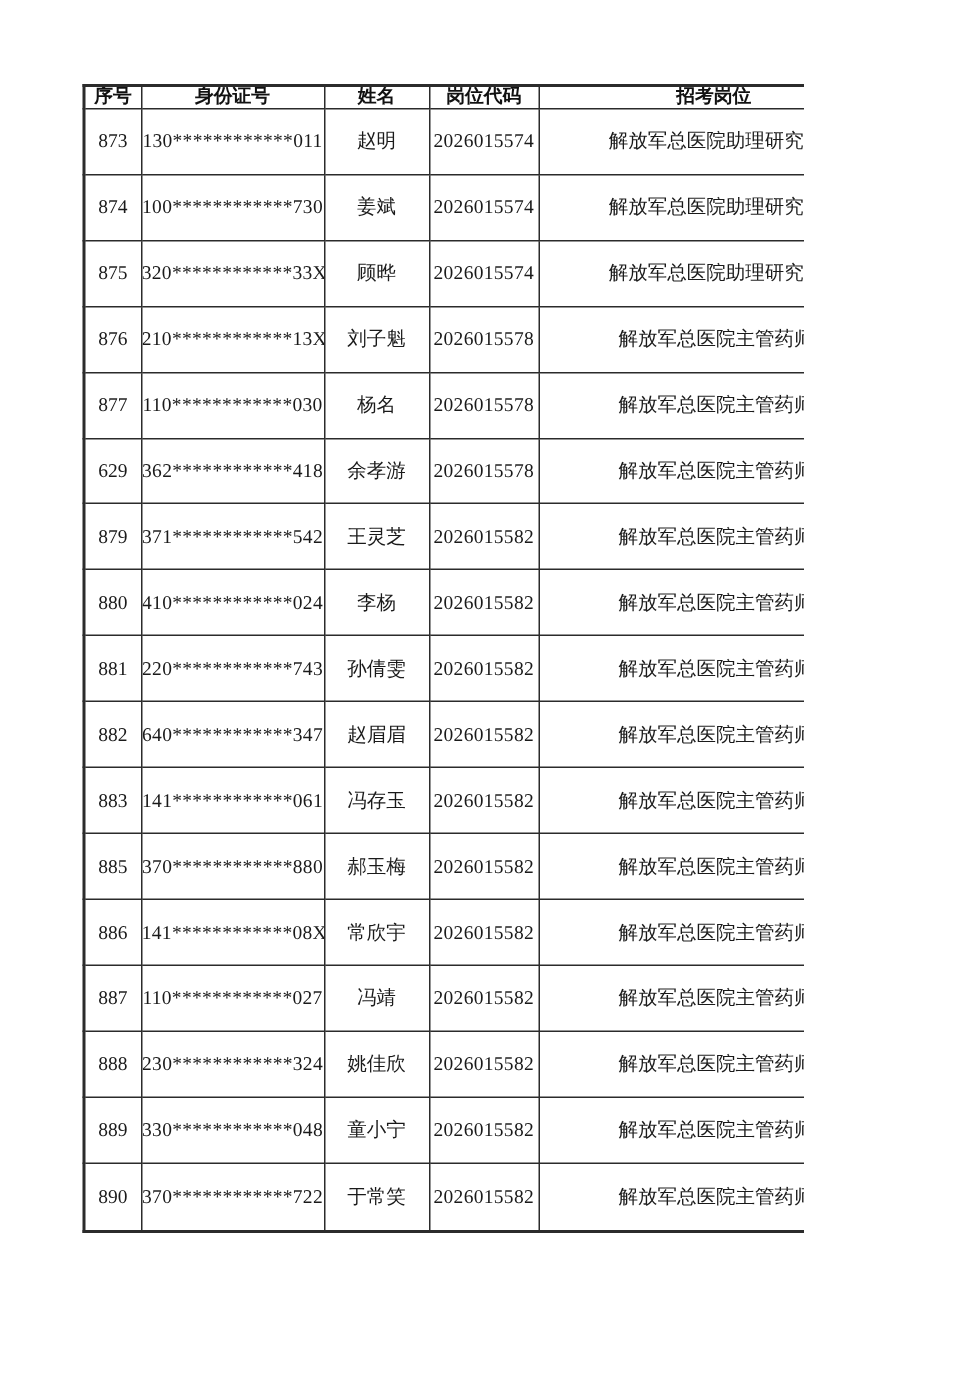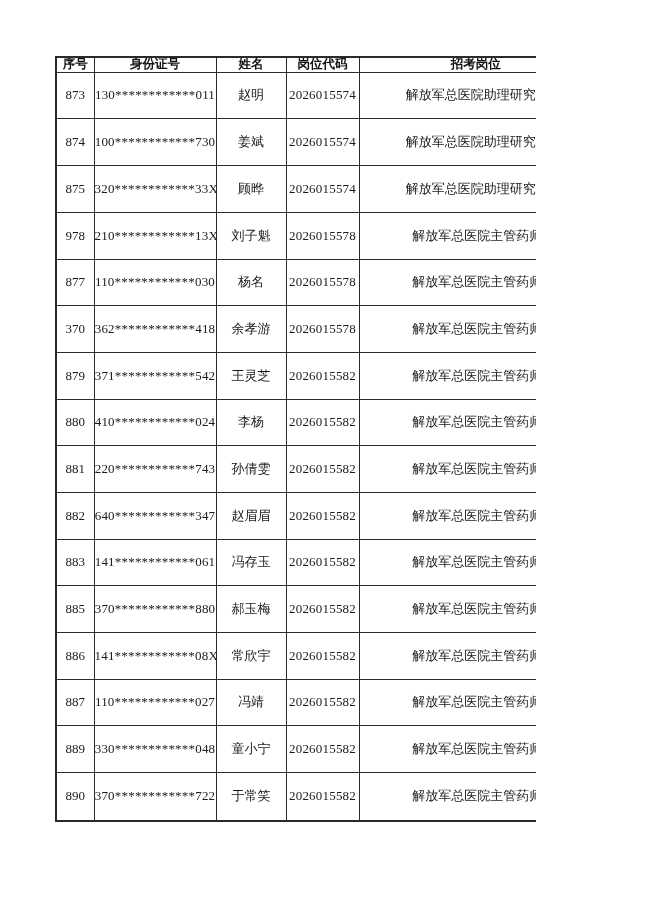--- a/index.html
+++ b/index.html
@@ -89,35 +89,35 @@
           <td class="col-position">解放军总医院助理研究员</td>
         </tr>
         <tr>
           <td class="col-serial">875</td>
           <td class="col-id">320************33X</td>
           <td class="col-name">顾晔</td>
           <td class="col-code">2026015574</td>
           <td class="col-position">解放军总医院助理研究员</td>
         </tr>
         <tr>
-          <td class="col-serial">978</td>
+          <td class="col-serial">876</td>
           <td class="col-id">210************13X</td>
           <td class="col-name">刘子魁</td>
           <td class="col-code">2026015578</td>
           <td class="col-position">解放军总医院主管药师</td>
         </tr>
         <tr>
           <td class="col-serial">877</td>
           <td class="col-id">110************030</td>
           <td class="col-name">杨名</td>
           <td class="col-code">2026015578</td>
           <td class="col-position">解放军总医院主管药师</td>
         </tr>
         <tr>
-          <td class="col-serial">370</td>
+          <td class="col-serial">629</td>
           <td class="col-id">362************418</td>
           <td class="col-name">余孝游</td>
           <td class="col-code">2026015578</td>
           <td class="col-position">解放军总医院主管药师</td>
         </tr>
         <tr>
           <td class="col-serial">879</td>
           <td class="col-id">371************542</td>
           <td class="col-name">王灵芝</td>
           <td class="col-code">2026015582</td>
@@ -162,20 +162,27 @@
           <td class="col-serial">886</td>
           <td class="col-id">141************08X</td>
           <td class="col-name">常欣宇</td>
           <td class="col-code">2026015582</td>
           <td class="col-position">解放军总医院主管药师</td>
         </tr>
         <tr>
           <td class="col-serial">887</td>
           <td class="col-id">110************027</td>
           <td class="col-name">冯靖</td>
+          <td class="col-code">2026015582</td>
+          <td class="col-position">解放军总医院主管药师</td>
+        </tr>
+        <tr>
+          <td class="col-serial">888</td>
+          <td class="col-id">230************324</td>
+          <td class="col-name">姚佳欣</td>
           <td class="col-code">2026015582</td>
           <td class="col-position">解放军总医院主管药师</td>
         </tr>
         <tr>
           <td class="col-serial">889</td>
           <td class="col-id">330************048</td>
           <td class="col-name">童小宁</td>
           <td class="col-code">2026015582</td>
           <td class="col-position">解放军总医院主管药师</td>
         </tr>

